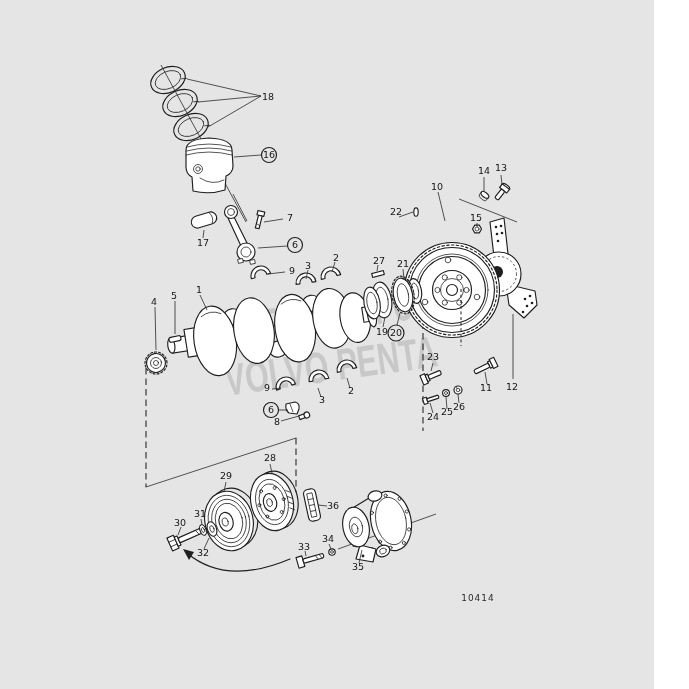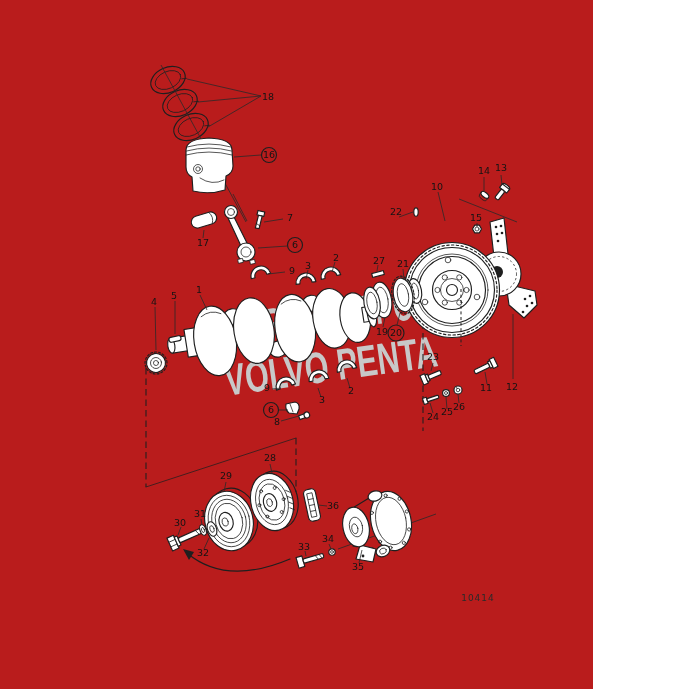--- a/index.html
+++ b/index.html
@@ -1,16 +1,16 @@
 <!DOCTYPE html>
 <html><head>
 <meta charset="utf-8">
 <style>
   html,body{margin:0;padding:0;background:#fff}
-  #stage{position:relative;width:593px;height:689px;background:#b91c1c;overflow:hidden;
+  #stage{position:relative;width:654px;height:689px;background:#e5e5e5;overflow:hidden;
          font-family:"DejaVu Sans",sans-serif}
   svg{position:absolute;inset:0}
   .s  {stroke:#1f1f1f;stroke-width:1.15;fill:none;stroke-linecap:round;stroke-linejoin:round}
   .f  {stroke:#1f1f1f;stroke-width:1.15;fill:#ffffff;stroke-linejoin:round}
   .t  {stroke-width:.75}
   .ld {stroke:#2a2a2a;stroke-width:.8;fill:none}
   .dsh{stroke:#1f1f1f;stroke-width:1.05;fill:none;stroke-dasharray:6.5 4}
   .dsh2{stroke:#1f1f1f;stroke-width:1;fill:none;stroke-dasharray:3 2.6}
   .dot{fill:#1f1f1f;stroke:none}
   .call{font:9.5px "DejaVu Sans",sans-serif;fill:#141414;text-anchor:middle}

